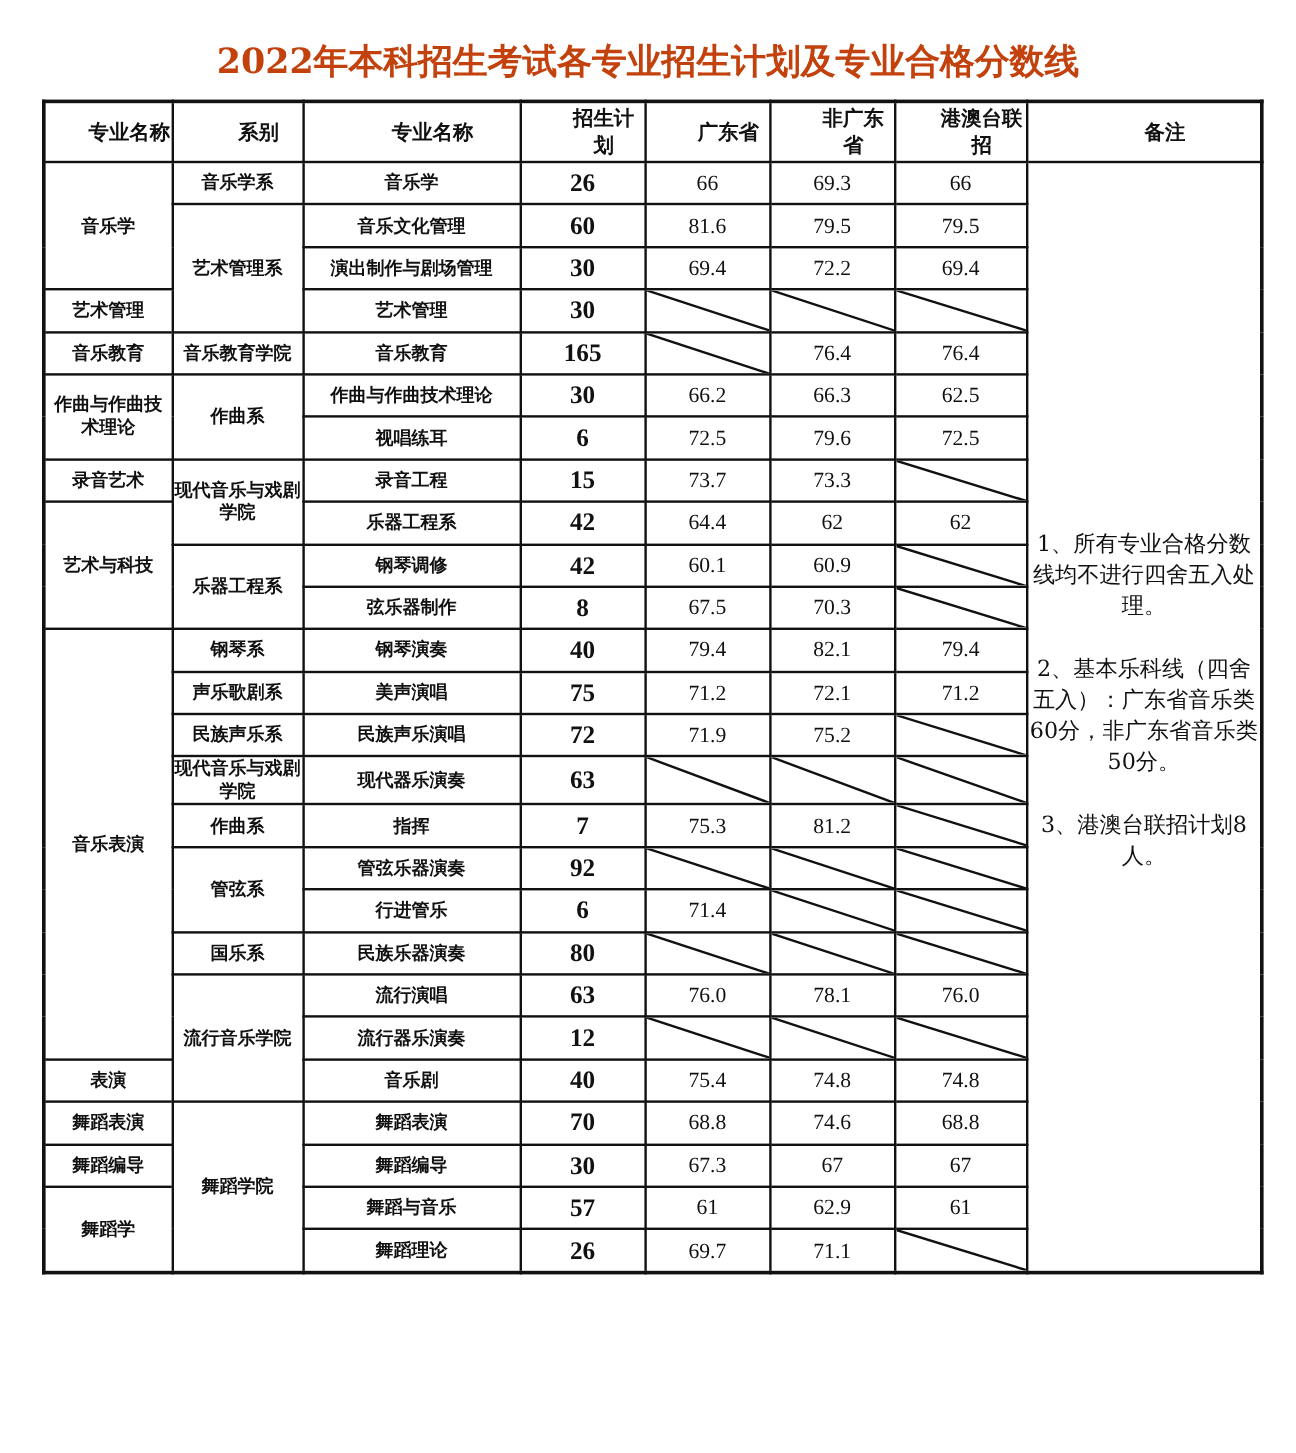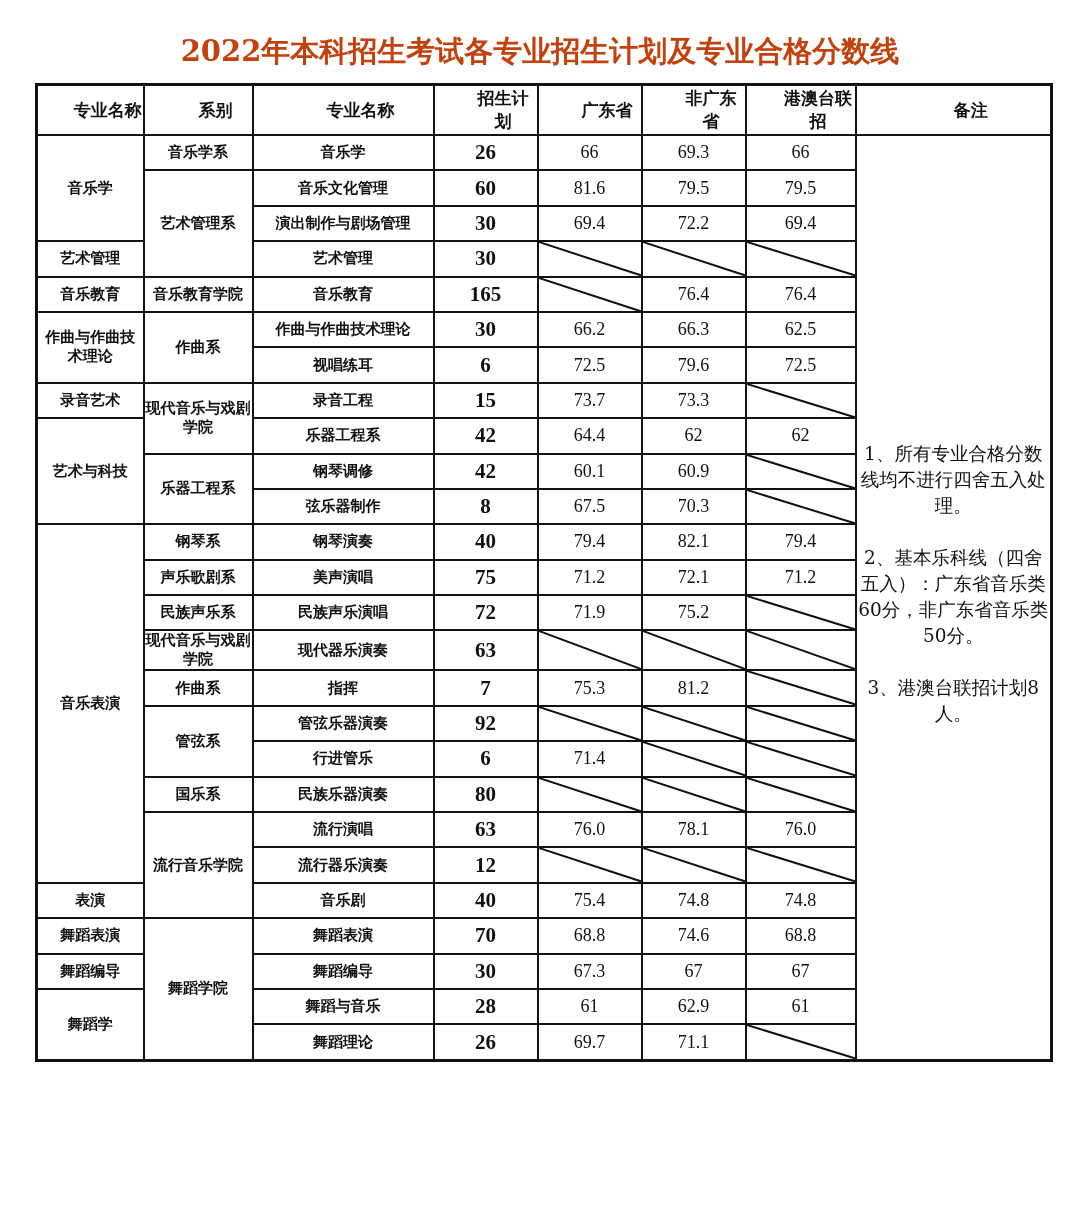--- a/index.html
+++ b/index.html
@@ -348,21 +348,21 @@
         <td rowspan="1" class="lbl">舞蹈编导</td>
         <td class="lbl">舞蹈编导</td>
         <td class="plan">30</td>
         <td class="score">67.3</td>
         <td class="score">67</td>
         <td class="score">67</td>
       </tr>
       <tr class="data">
         <td rowspan="2" class="lbl">舞蹈学</td>
         <td class="lbl">舞蹈与音乐</td>
-        <td class="plan">28</td>
+        <td class="plan">57</td>
         <td class="score">61</td>
         <td class="score">62.9</td>
         <td class="score">61</td>
       </tr>
       <tr class="data">
         <td class="lbl">舞蹈理论</td>
         <td class="plan">26</td>
         <td class="score">69.7</td>
         <td class="score">71.1</td>
         <td class="na">

